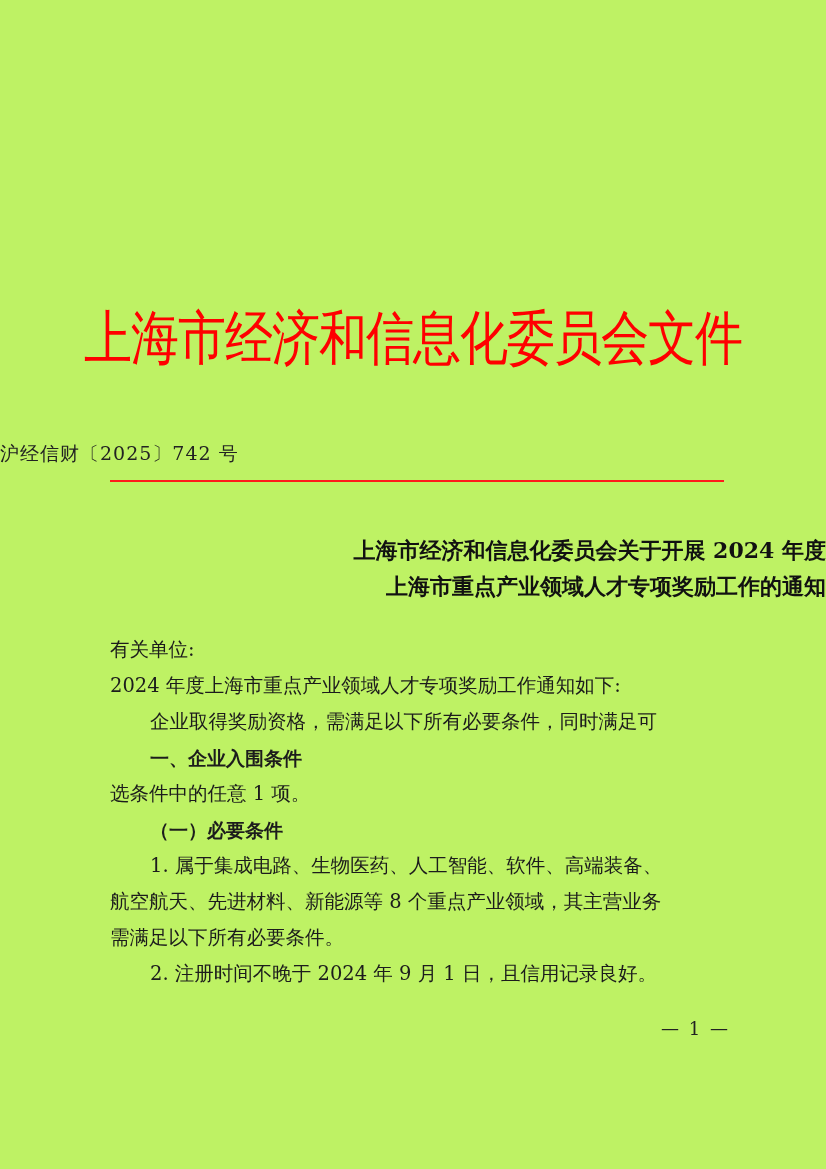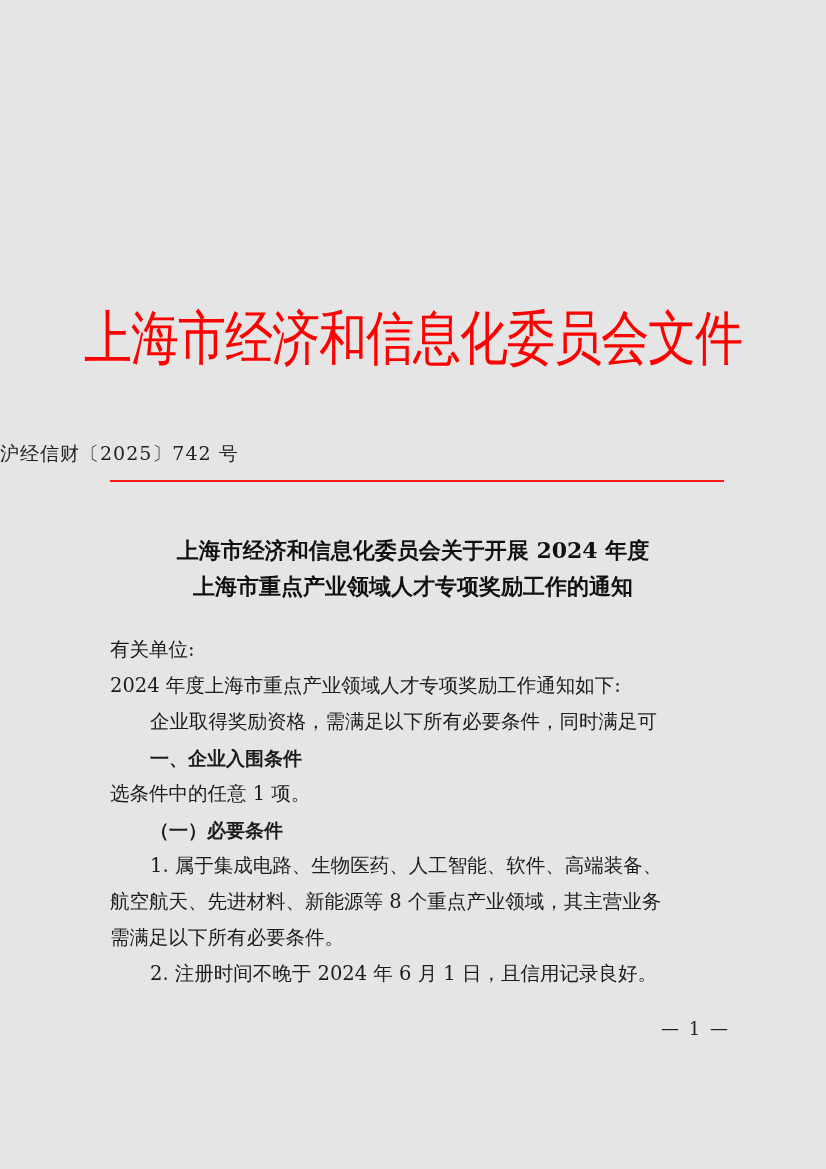--- a/index.html
+++ b/index.html
@@ -13,21 +13,21 @@
       position: relative;
       overflow: hidden;
       font-family: "DejaVu Serif", "Liberation Serif", serif;
       color: #1a1a1a;
     }
     .page {
       position: absolute;
       left: 0; top: 0;
       width: 826px;
       height: 1169px;
-      background: #e5e5e5;
+      background: #bef264;
     }
     .masthead {
       position: absolute;
       left: 0;
       width: 826px;
       top: 293px;
       text-align: center;
       color: #ff0000;
       font-family: "DejaVu Serif", "Liberation Serif", serif;
       font-size: 48px;
@@ -53,21 +53,21 @@
       width: 614px;
       top: 480px;
       height: 2px;
       background: #ff1a1a;
     }
     .notice-title {
       position: absolute;
       left: 0;
       width: 826px;
       top: 534px;
-      text-align: center;
+      text-align: right;
       font-weight: bold;
       font-size: 22px;
       line-height: 32px;
       color: #111;
     }
     .body-text {
       position: absolute;
       left: 110px;
       width: 616px;
       font-size: 19.5px;
@@ -113,18 +113,18 @@
   <div class="body-text" style="top: 632px;">
     <span class="line">有关单位:</span>
     <span class="line">2024 年度上海市重点产业领域人才专项奖励工作通知如下:</span>
     <span class="line indent">企业取得奖励资格，需满足以下所有必要条件，同时满足可</span>
     <span class="line indent bold">一、企业入围条件</span>
     <span class="line">选条件中的任意 1 项。</span>
     <span class="line indent bold">（一）必要条件</span>
     <span class="line indent">1. 属于集成电路、生物医药、人工智能、软件、高端装备、</span>
     <span class="line">航空航天、先进材料、新能源等 8 个重点产业领域，其主营业务</span>
     <span class="line">需满足以下所有必要条件。</span>
-    <span class="line indent">2. 注册时间不晚于 2024 年 6 月 1 日，且信用记录良好。</span>
+    <span class="line indent">2. 注册时间不晚于 2024 年 9 月 1 日，且信用记录良好。</span>
   </div>
 
   <div class="page-num">— 1 —</div>
 
 </div>
 
 </body></html>

